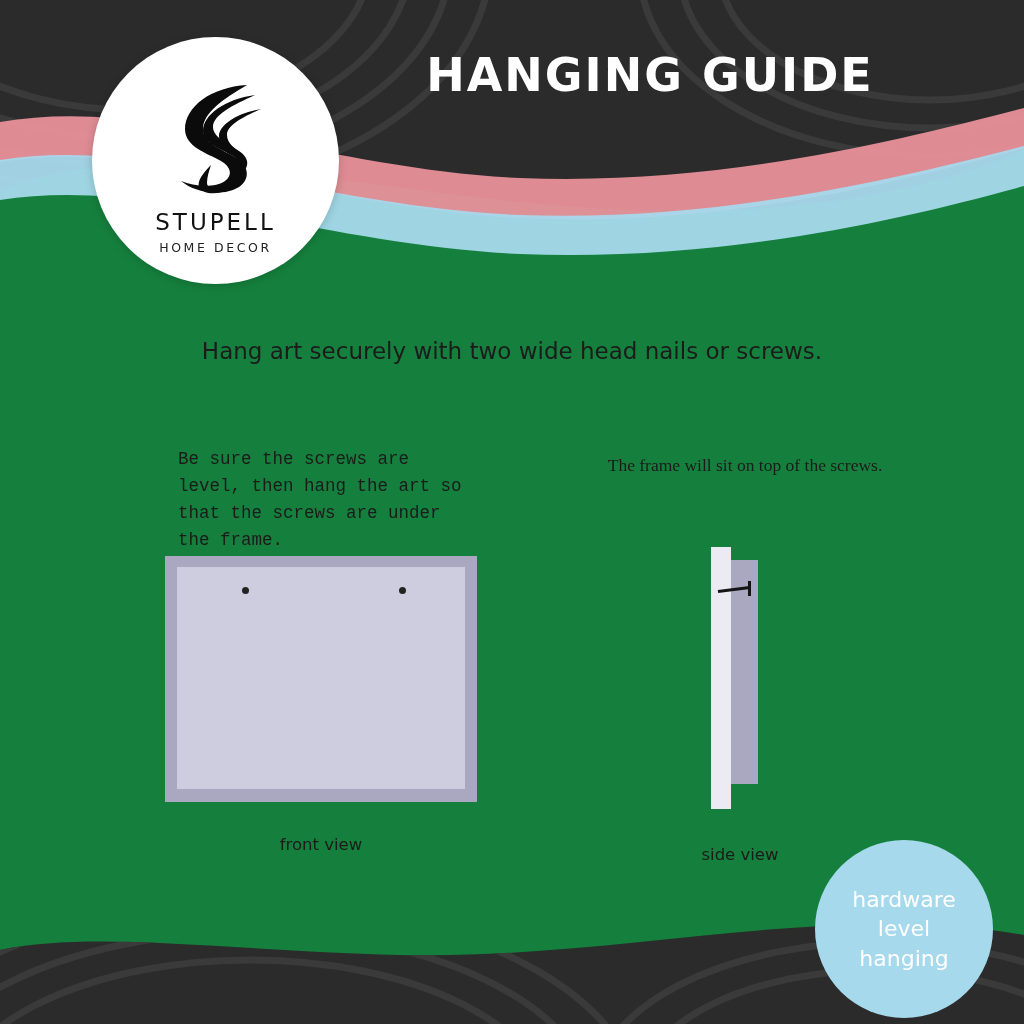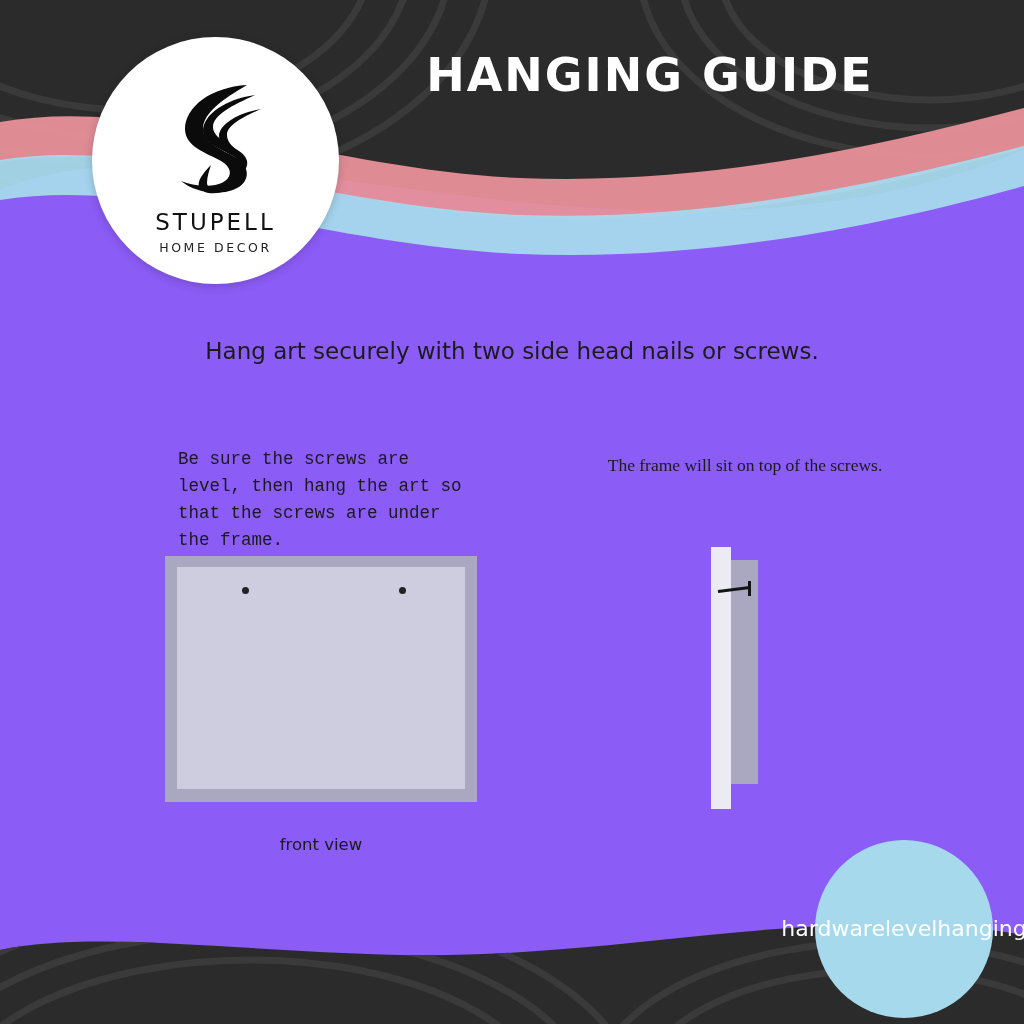--- a/index.html
+++ b/index.html
@@ -10,21 +10,21 @@
     width: 1024px;
     height: 1024px;
     background: #ffffff;
     font-family: "DejaVu Sans", sans-serif;
     overflow: hidden;
   }
   .page {
     position: relative;
     width: 1024px;
     height: 1024px;
-    background: #8b5cf6;
+    background: #15803d;
     overflow: hidden;
   }
 
   
   .wave-layer {
     position: absolute;
     left: 0;
     top: 0;
     width: 1024px;
     height: 1024px;
@@ -219,20 +219,21 @@
   
   .hw-badge {
     position: absolute;
     left: 815px;
     top: 840px;
     width: 178px;
     height: 178px;
     border-radius: 50%;
     background: #a6d9ec;
     display: flex;
+    flex-direction: column;
     align-items: center;
     justify-content: center;
     text-align: center;
   }
   .hw-badge span {
     display: block;
     color: #ffffff;
     font-size: 22px;
     line-height: 1.32;
     font-family: "DejaVu Sans", sans-serif;
@@ -288,37 +289,38 @@
       <path d="M96,16 C60,18 34,38 34,60 C34,78 56,84 70,92 C80,98 82,106 74,112 C64,119 44,118 30,112 C44,124 72,128 88,118 C100,110 98,96 84,88 C70,80 52,74 52,60 C52,44 72,30 96,16 Z" fill="#0b0b0b"></path>
       <path d="M104,26 C74,30 52,46 52,62 C52,74 70,80 82,87 C92,93 94,100 88,106 C98,100 100,90 88,82 C76,74 62,68 62,58 C62,46 82,36 104,26 Z" fill="#0b0b0b"></path>
       <path d="M110,40 C86,44 68,56 68,67 C68,76 82,81 90,86 C84,78 76,75 76,66 C76,56 92,48 110,40 Z" fill="#0b0b0b"></path>
       <path d="M60,96 C52,104 46,112 48,118 C52,126 68,126 78,120 C66,122 56,120 56,114 C56,108 58,102 60,96 Z" fill="#0b0b0b"></path>
     </svg>
     <div class="logo-name">STUPELL</div>
     <div class="logo-sub">HOME DECOR</div>
   </div>
 
 
-  <div class="main-instruction">Hang art securely with two side head nails or screws.</div>
+  <div class="main-instruction">Hang art securely with two wide head nails or screws.</div>
 
   <div class="caption-left">Be sure the screws are level, then hang the art so that the screws are under the frame.</div>
 
   <div class="caption-right">The frame will sit on top of the screws.</div>
 
   <div class="front-frame">
     <div class="front-mat"></div>
     <div class="screw-dot screw-left"></div>
     <div class="screw-dot screw-right"></div>
   </div>
   <div class="label-front">front view</div>
 
   <div class="side-wall"></div>
   <div class="side-frame"></div>
   <div class="side-screw-shaft"></div>
   <div class="side-screw-head"></div>
+  <div class="label-side">side view</div>
 
   <div class="hw-badge">
     <span>hardware</span>
     <span>level</span>
     <span>hanging</span>
   </div>
 
 </div>
 
 </body></html>

